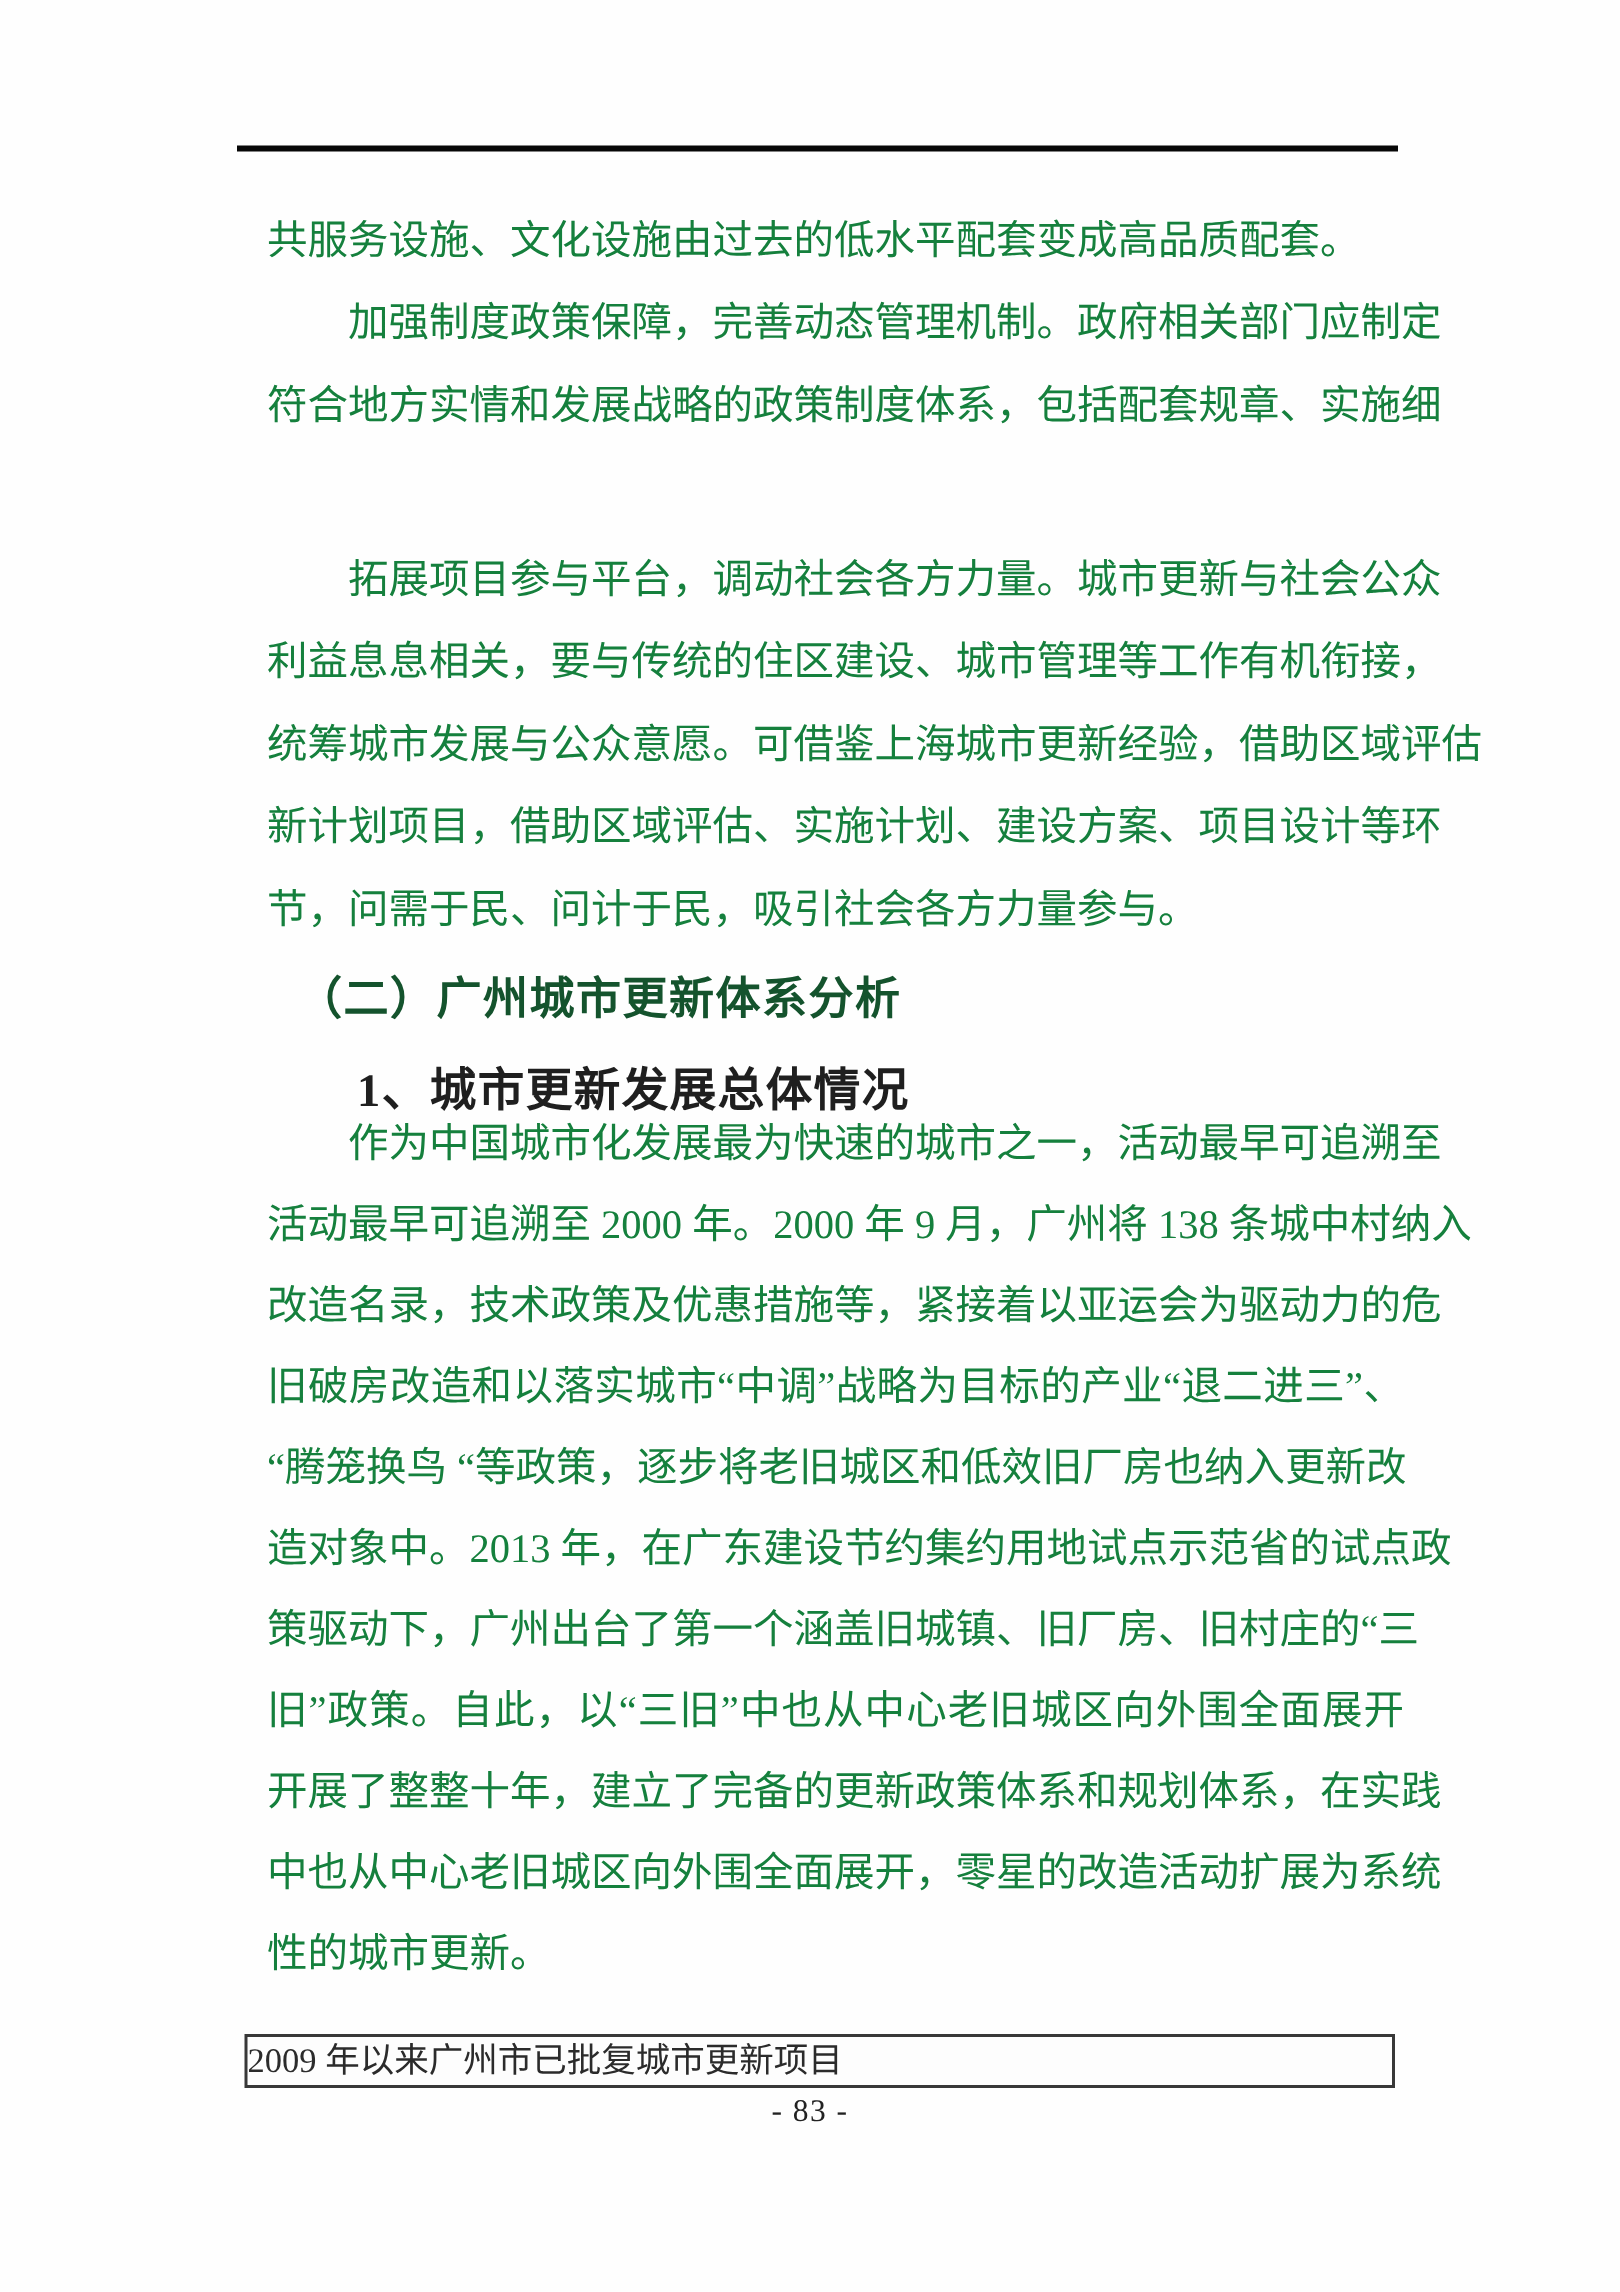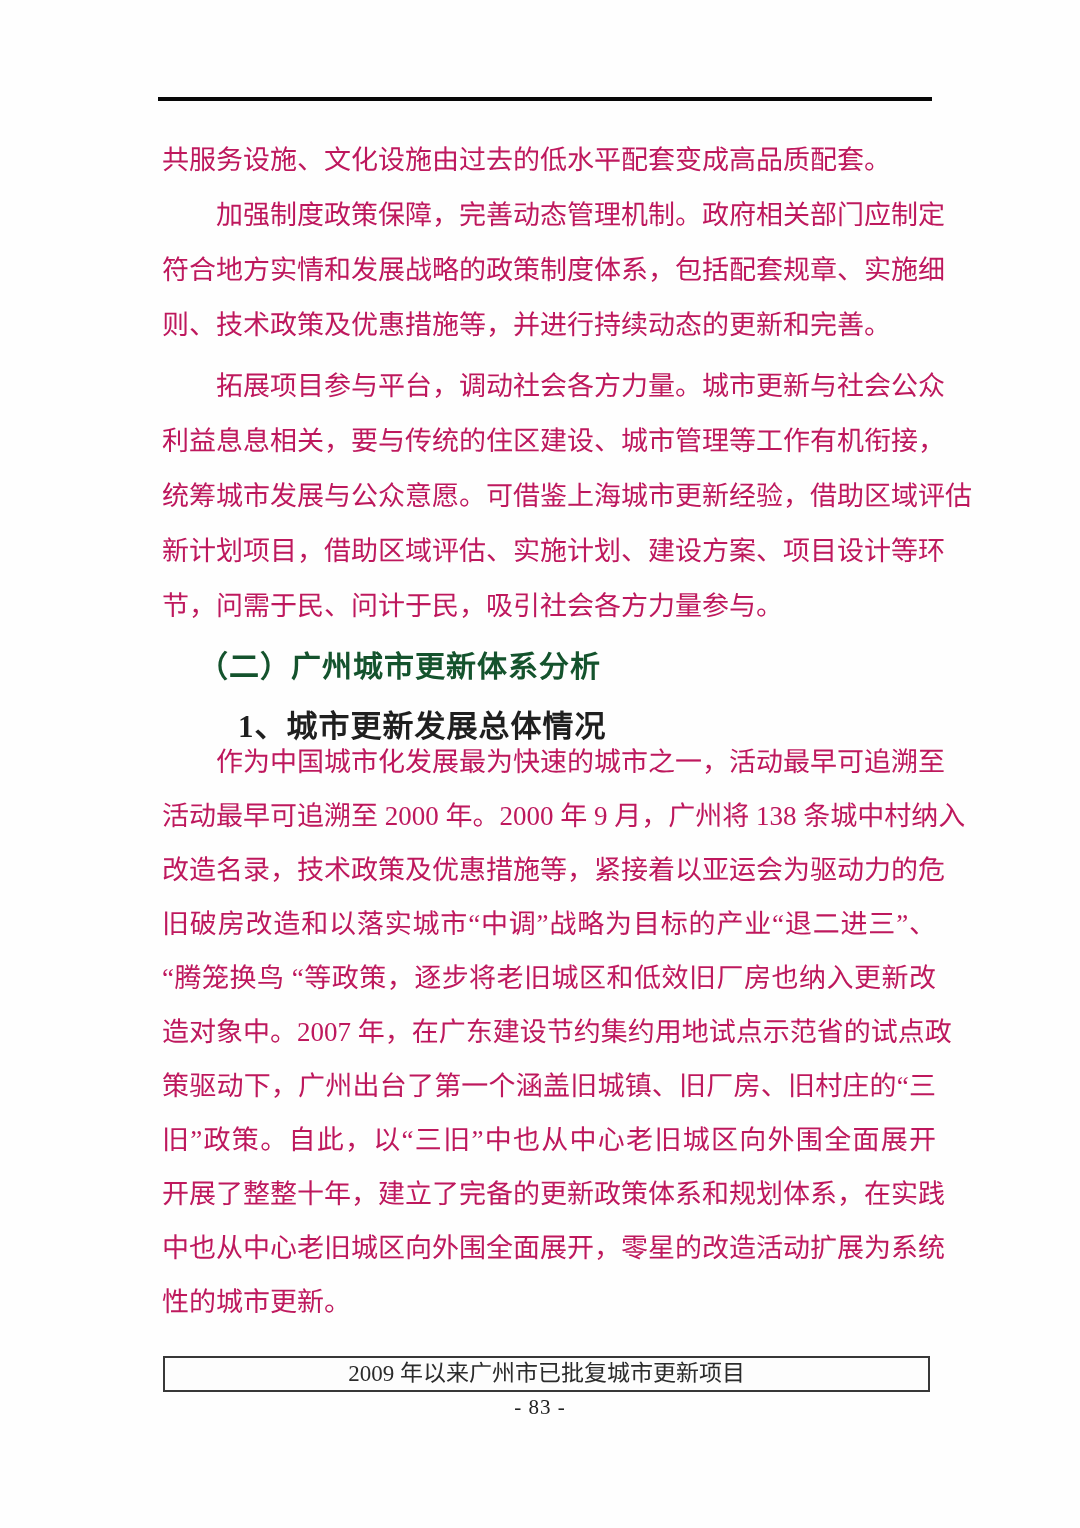--- a/index.html
+++ b/index.html
@@ -34,21 +34,22 @@
     width: 774px;
     font-size: 27px;
   }
   .tline {
     height: 55px;
     line-height: 55px;
     text-align: justify;
     text-align-last: justify;
     text-justify: inter-ideograph;
     white-space: pre;
-    color: #be185d;
+    color: #15803d;
+    margin-left: 16px;
   }
   .tline.pline-last {
     text-align-last: left;
   }
   #para1 { top: 133px; }
   #para2 { top: 188px; }
   #para3 { top: 359px; }
   #para4 { top: 735px; }
   #para4 .tline { height: 54px; line-height: 54px; }
 
@@ -75,21 +76,20 @@
     letter-spacing: 1px;
   }
   .caption-box {
     position: absolute;
     left: 163px;
     top: 1356px;
     width: 767px;
     height: 36px;
     box-sizing: border-box;
     border: 2px solid #383838;
-    text-align: center;
     font-size: 23px;
     line-height: 32px;
     color: #2b2b2b;
     background: #fdfdfd;
   }
   .page-number {
     position: absolute;
     left: 0;
     top: 1394px;
     width: 1080px;
@@ -107,42 +107,41 @@
 
   <div class="header-rule"></div>
 
   <div class="para" id="para1">
       <div class="tline pline-last">共服务设施、文化设施由过去的低水平配套变成高品质配套。</div>
     </div>
 
   <div class="para" id="para2">
       <div class="tline">　　加强制度政策保障，完善动态管理机制。政府相关部门应制定</div>
       <div class="tline">符合地方实情和发展战略的政策制度体系，包括配套规章、实施细</div>
-      <div class="tline pline-last">则、技术政策及优惠措施等，并进行持续动态的更新和完善。</div>
     </div>
 
   <div class="para" id="para3">
       <div class="tline">　　拓展项目参与平台，调动社会各方力量。城市更新与社会公众</div>
       <div class="tline">利益息息相关，要与传统的住区建设、城市管理等工作有机衔接，</div>
       <div class="tline">统筹城市发展与公众意愿。可借鉴上海城市更新经验，借助区域评估</div>
       <div class="tline">新计划项目，借助区域评估、实施计划、建设方案、项目设计等环</div>
       <div class="tline pline-last">节，问需于民、问计于民，吸引社会各方力量参与。</div>
     </div>
 
   <h2 class="h-section">（二）广州城市更新体系分析</h2>
 
   <h3 class="h-sub">1、城市更新发展总体情况</h3>
 
   <div class="para" id="para4">
       <div class="tline">　　作为中国城市化发展最为快速的城市之一，活动最早可追溯至</div>
       <div class="tline">活动最早可追溯至 2000 年。2000 年 9 月，广州将 138 条城中村纳入</div>
       <div class="tline">改造名录，技术政策及优惠措施等，紧接着以亚运会为驱动力的危</div>
       <div class="tline">旧破房改造和以落实城市“中调”战略为目标的产业“退二进三”、</div>
       <div class="tline">“腾笼换鸟 “等政策，逐步将老旧城区和低效旧厂房也纳入更新改</div>
-      <div class="tline">造对象中。2007 年，在广东建设节约集约用地试点示范省的试点政</div>
+      <div class="tline">造对象中。2013 年，在广东建设节约集约用地试点示范省的试点政</div>
       <div class="tline">策驱动下，广州出台了第一个涵盖旧城镇、旧厂房、旧村庄的“三</div>
       <div class="tline">旧”政策。自此，以“三旧”中也从中心老旧城区向外围全面展开</div>
       <div class="tline">开展了整整十年，建立了完备的更新政策体系和规划体系，在实践</div>
       <div class="tline">中也从中心老旧城区向外围全面展开，零星的改造活动扩展为系统</div>
       <div class="tline pline-last">性的城市更新。</div>
     </div>
 
   <div class="caption-box">
     <span>2009 年以来广州市已批复城市更新项目</span>
   </div>

